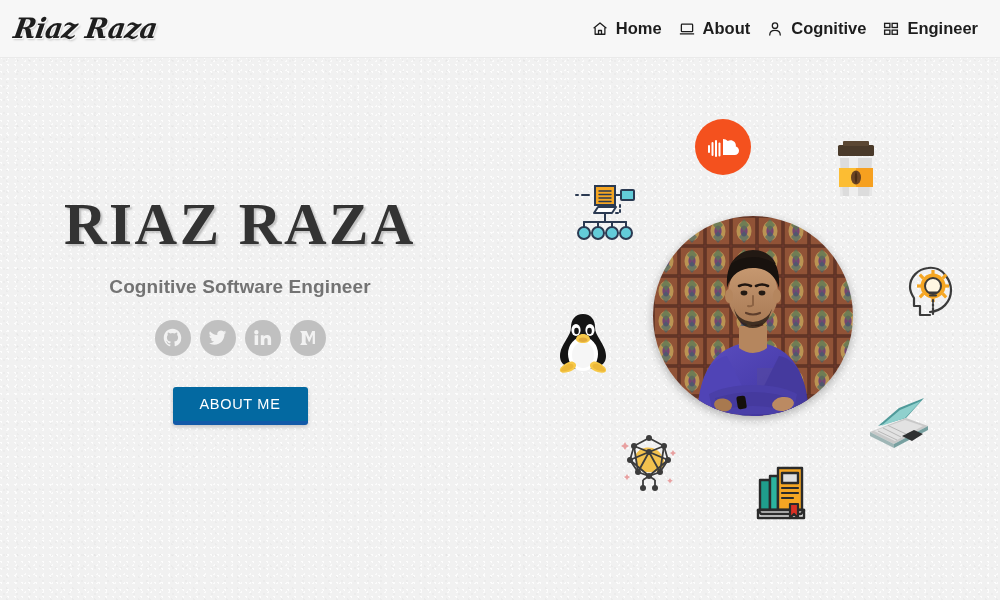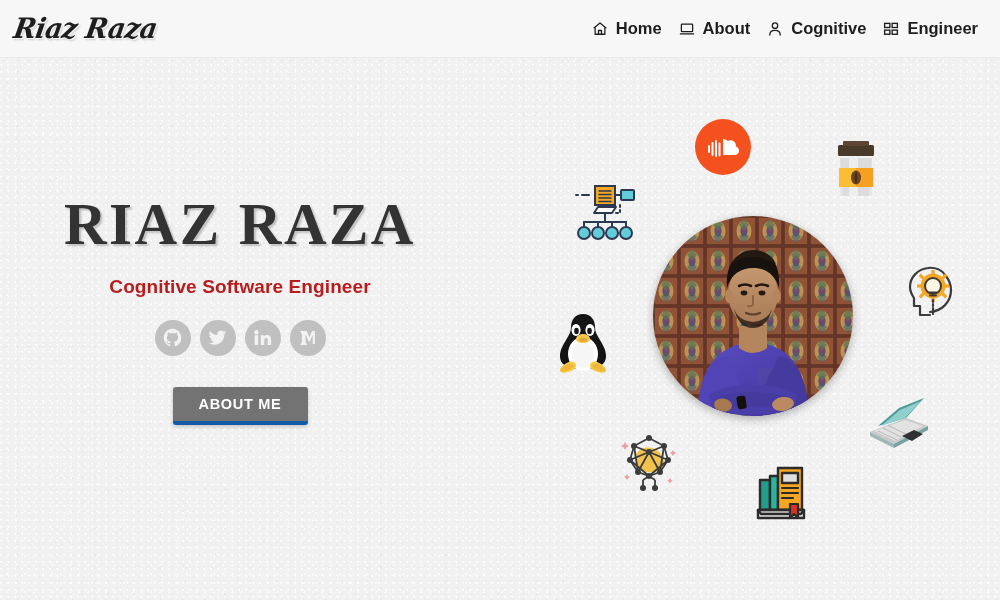--- a/index.html
+++ b/index.html
@@ -97,21 +97,21 @@
     color: #333333;
     text-shadow: 2px 2px 2px rgba(0,0,0,.22), 1px 1px 0 rgba(255,255,255,.55);
     white-space: nowrap;
     line-height: 1.08;
   }
 
   #hero-tagline {
     margin-top: 19px;
     font-size: 19px;
     font-weight: 600;
-    color: #b91c1c;
+    color: #737373;
     letter-spacing: .1px;
   }
 
   #social-row {
     margin-top: 22px;
     display: flex;
     gap: 9px;
   }
   .social-link {
     width: 36px; height: 36px;
@@ -121,28 +121,28 @@
     align-items: center;
     justify-content: center;
     cursor: pointer;
   }
   .social-link svg { display: block; fill: #f2f2f2; }
 
   #about-me-button {
     margin-top: 31px;
     width: 135px;
     height: 38px;
-    background: #737373;
+    background: #0369a1;
     border: none;
     border-bottom: 4px solid #125aa8;
     border-radius: 3px;
     color: #ffffff;
     font-family: "Liberation Sans", sans-serif;
     font-size: 14.5px;
-    font-weight: 700;
+    font-weight: 400;
     letter-spacing: .7px;
     cursor: pointer;
     box-shadow: 0 2px 4px rgba(0,0,0,.18);
   }
 
   
   #hero-right {
     position: absolute;
     left: 500px;
     top: 58px;

